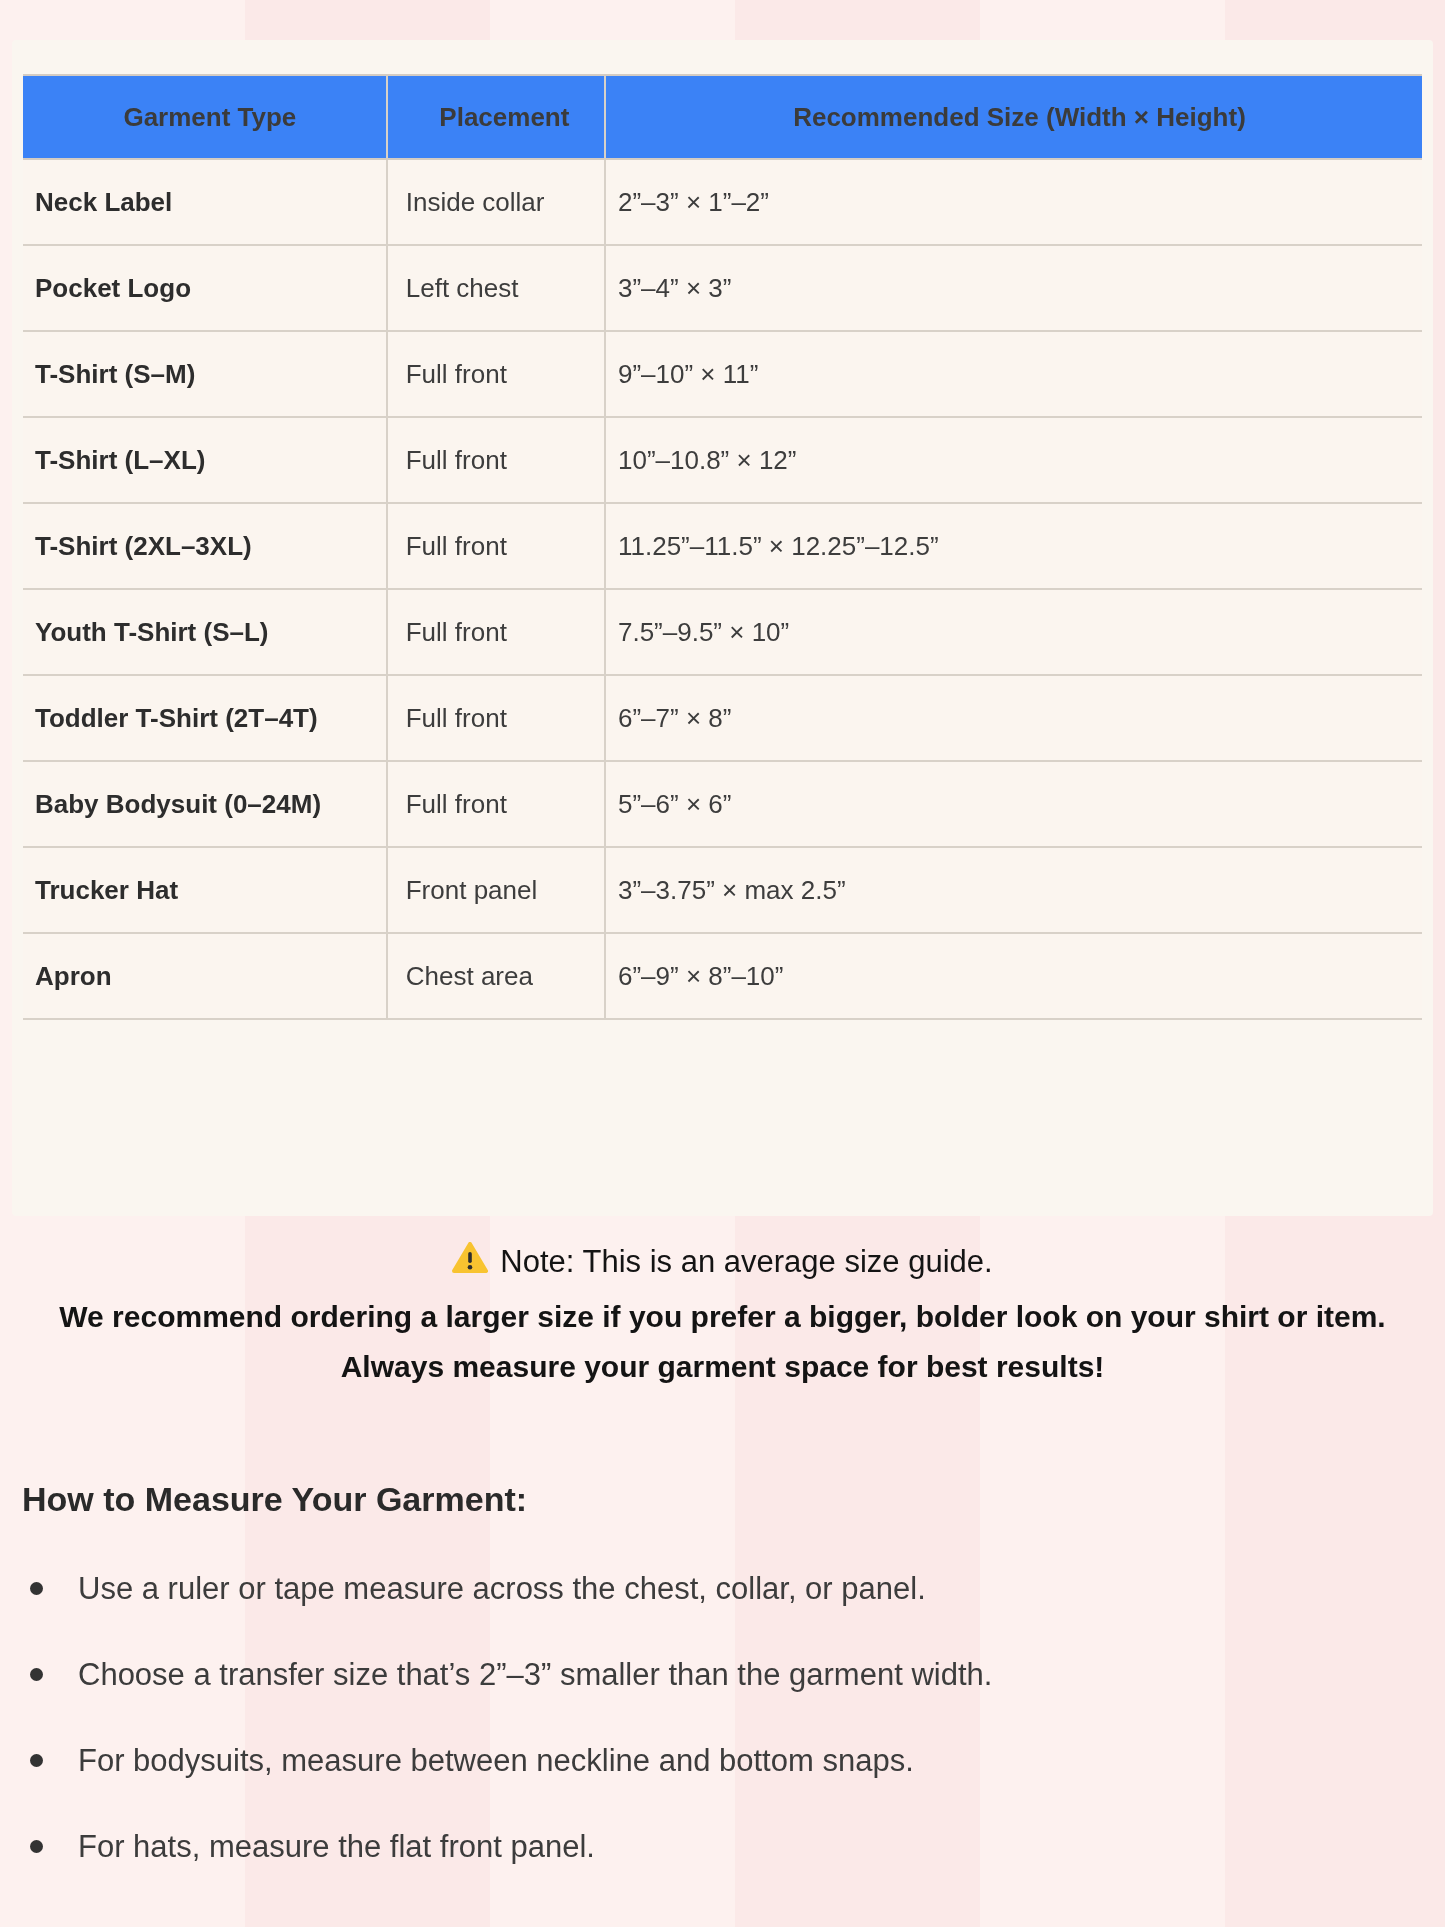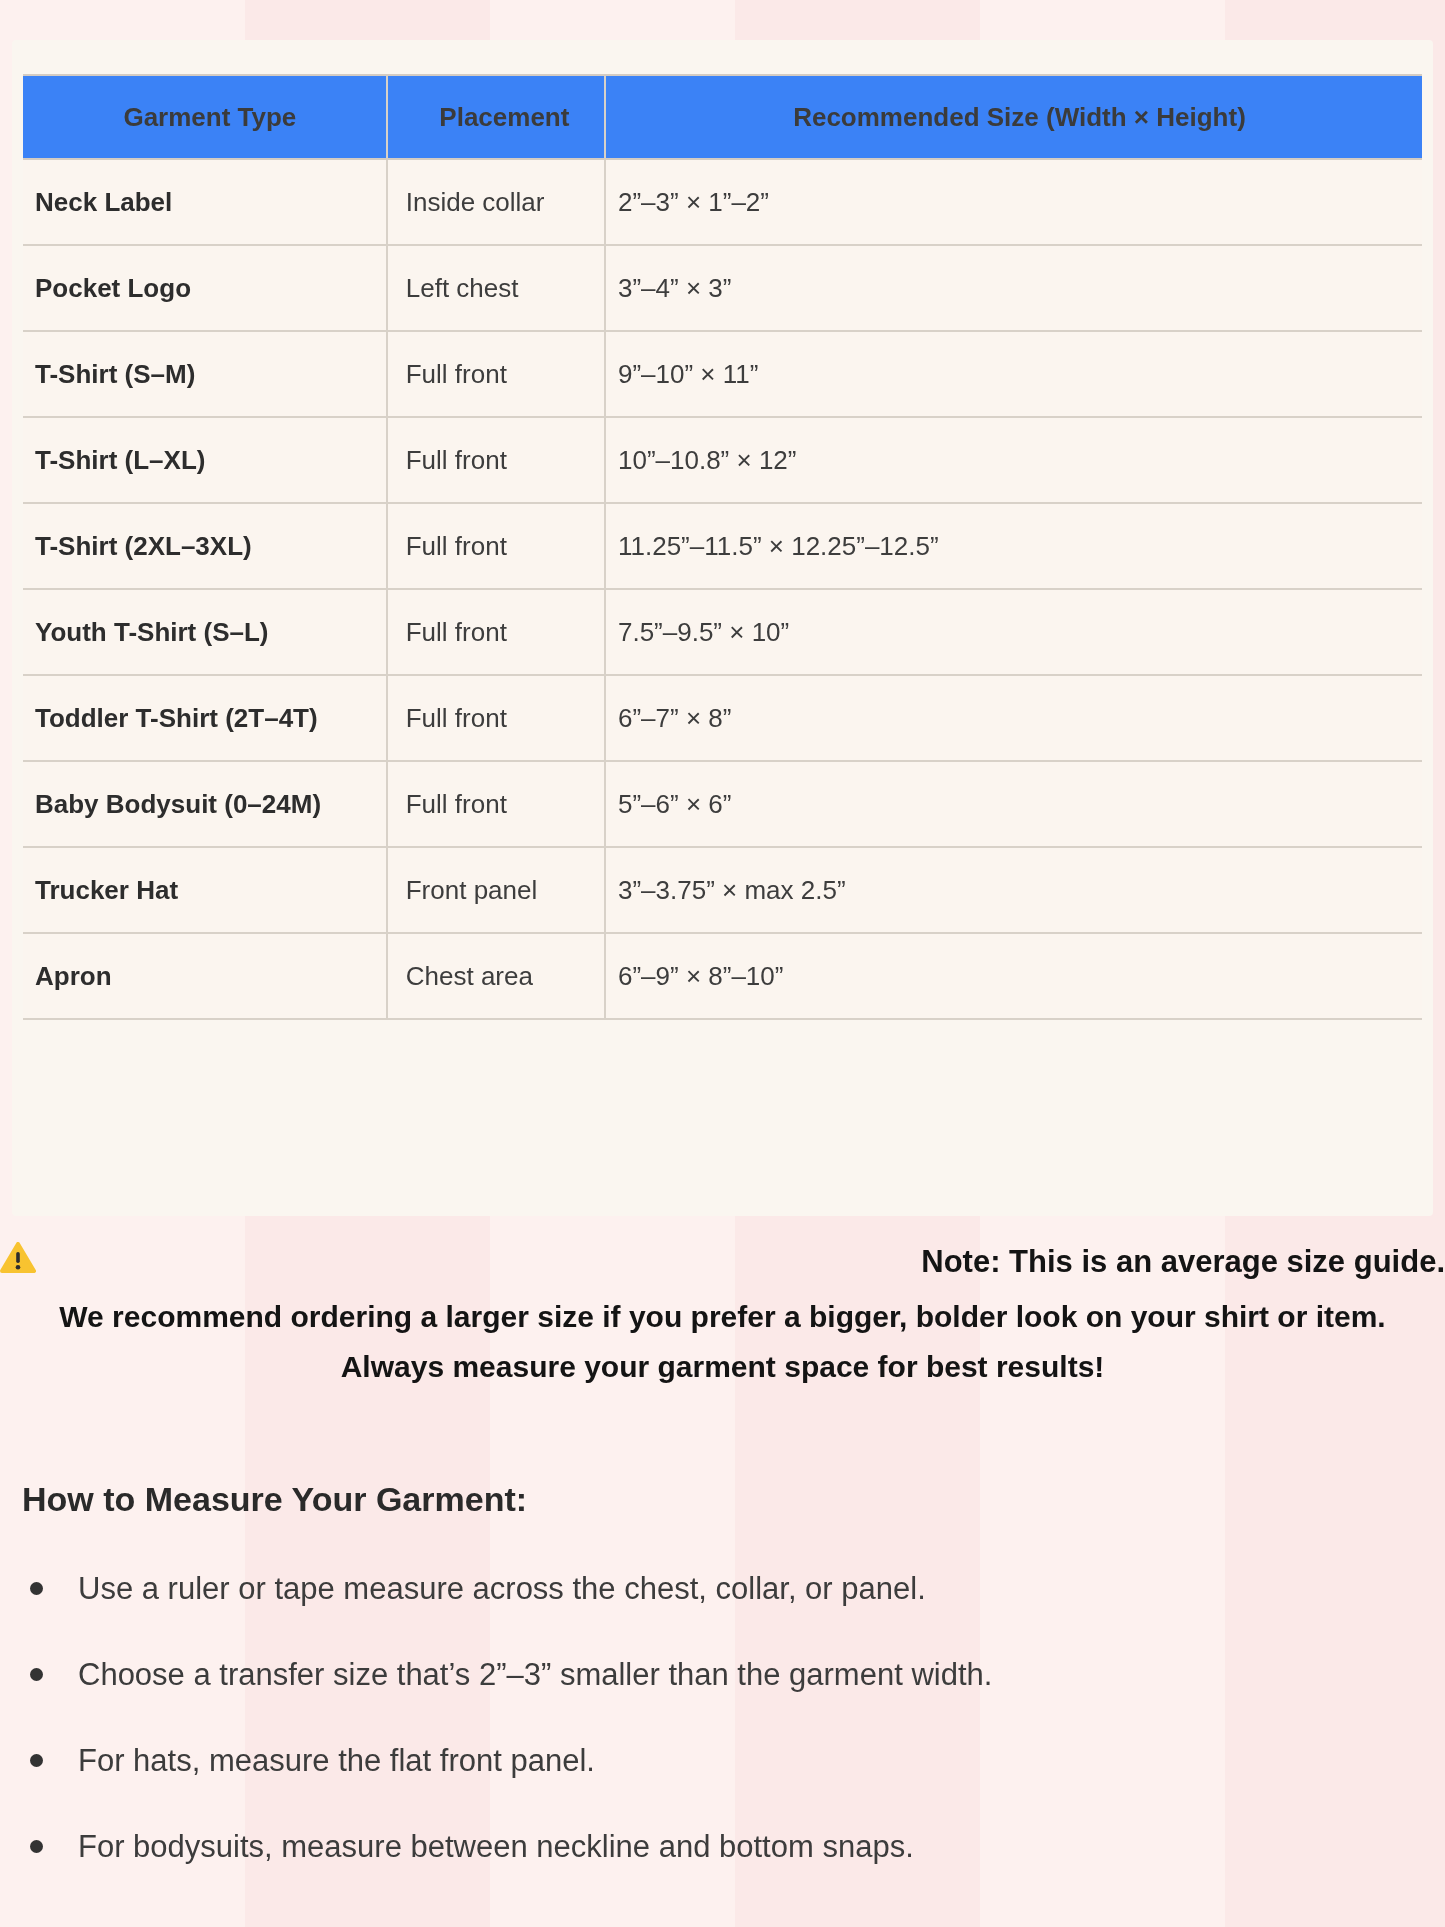--- a/index.html
+++ b/index.html
@@ -70,25 +70,25 @@
   td.cell-garment { font-weight: 700; color: #2d2d2d; margin-top: 17px; }
 
   
   .note {
     margin-top: 26px;
     text-align: center;
     color: #141414;
   }
   .note-line1 {
     display: flex;
-    justify-content: space-between;
+    justify-content: center;
     align-items: center;
     gap: 12px;
     font-size: 31px;
-    font-weight: 700;
+    font-weight: 400;
   }
   .note-body {
     margin: 10px auto 11px auto;
     max-width: 1400px;
     font-size: 30px;
     font-weight: 800;
     line-height: 50px;
   }
 
   
@@ -211,21 +211,21 @@
     <li>
       <span class="bullet-dot"></span>
       <span>Use a ruler or tape measure across the chest, collar, or panel.</span>
     </li>
     <li>
       <span class="bullet-dot"></span>
       <span>Choose a transfer size that’s 2”–3” smaller than the garment width.</span>
     </li>
     <li>
       <span class="bullet-dot"></span>
+      <span>For bodysuits, measure between neckline and bottom snaps.</span>
+    </li>
+    <li>
+      <span class="bullet-dot"></span>
       <span>For hats, measure the flat front panel.</span>
     </li>
-    <li>
-      <span class="bullet-dot"></span>
-      <span>For bodysuits, measure between neckline and bottom snaps.</span>
-    </li>
   </ul>
 
 </div>
 
 </body></html>

